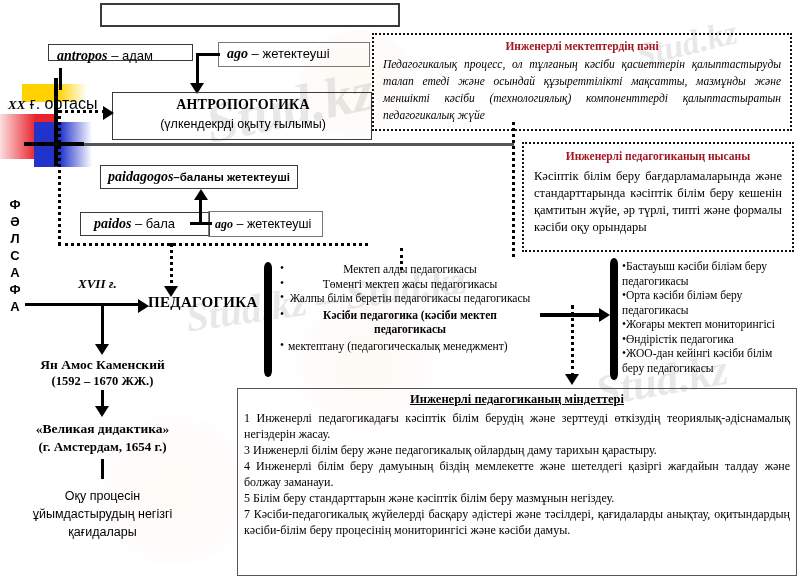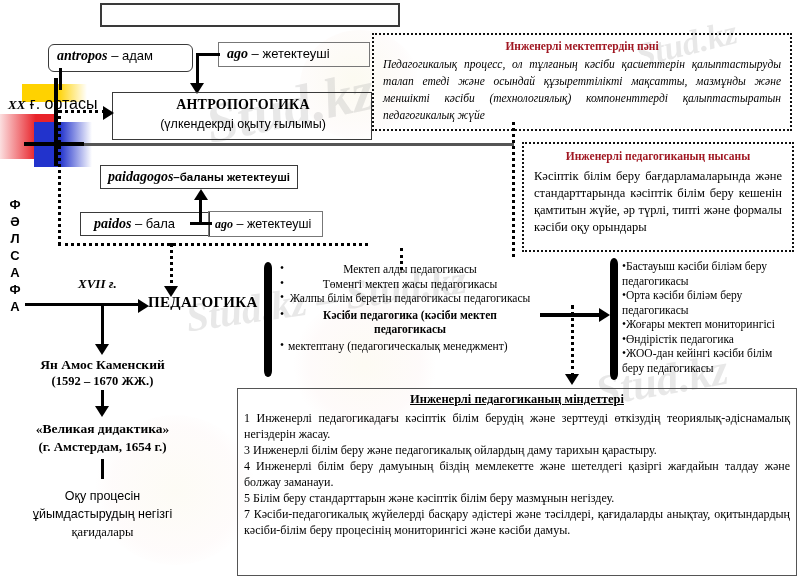--- a/index.html
+++ b/index.html
@@ -60,21 +60,21 @@
 <div class="box" style="left:100px;top:3px;width:300px;height:24px;border-width:2px;"></div>
 
 <div class="wm" style="left:22px;top:84px;width:65px;height:18px;background:linear-gradient(90deg,#ffd200 0%,#ffd200 55%,rgba(255,210,0,0) 100%);"></div>
 <div class="wm" style="left:0px;top:114px;width:55px;height:45px;background:linear-gradient(90deg,rgba(232,35,42,.15) 0%,#e8232a 65%,#e8232a 100%);"></div>
 <div class="wm" style="left:34px;top:122px;width:58px;height:45px;background:linear-gradient(90deg,#2233cc 0%,#2233cc 45%,rgba(34,51,204,0) 100%);"></div>
 
 <div class="ln" style="left:54px;top:78px;width:4px;height:88px;"></div>
 <div class="ln" style="left:24px;top:143px;width:490px;height:3px;background:#555;"></div>
 <div class="ln" style="left:24px;top:142px;width:60px;height:4px;background:#000;"></div>
 
-<div class="box" style="left:48px;top:44px;width:145px;height:28px;border-radius:6px;">
+<div class="box" style="left:48px;top:44px;width:145px;height:17px;">
   <span class="lbl" style="left:8px;top:3px;font-size:14px;">
     <span class="it">antropos</span><span class="sans" style="font-size:13px;"> – адам</span>
   </span>
 </div>
 
 <div class="box" style="left:218px;top:42px;width:152px;height:25px;border-color:#777;">
   <span class="lbl" style="left:8px;top:3px;font-size:14px;">
     <span class="it">ago</span><span class="sans" style="font-size:13px;"> – жетектеуші</span>
   </span>
 </div>
@@ -145,21 +145,21 @@
 <div class="lbl bld" style="left:0;top:374px;width:205px;text-align:center;font-size:12.5px;">(1592 – 1670 ЖЖ.)</div>
 <div class="ln" style="left:101px;top:390px;width:3px;height:18px;"></div>
 <div class="ar-d" style="left:95px;top:406px;"></div>
 
 <div class="lbl bld" style="left:0;top:421px;width:205px;text-align:center;font-size:13.5px;">«Великая дидактика»</div>
 <div class="lbl bld" style="left:0;top:439px;width:205px;text-align:center;font-size:13px;">(г. Амстердам, 1654 г.)</div>
 <div class="ln" style="left:101px;top:459px;width:3px;height:20px;"></div>
 
 <div class="lbl sans" style="left:0;top:489px;width:205px;text-align:center;font-size:12.5px;">Оқу процесін</div>
 <div class="lbl sans" style="left:0;top:507px;width:205px;text-align:center;font-size:12.5px;">ұйымдастырудың негізгі</div>
-<div class="lbl sans" style="left:0;top:525px;width:205px;text-align:center;font-size:12.5px;font-family:Liberation Serif, serif;">қағидалары</div>
+<div class="lbl sans" style="left:0;top:525px;width:205px;text-align:center;font-size:12.5px;">қағидалары</div>
 
 <div class="dotbox" style="left:372px;top:33px;width:420px;height:98px;">
   <div class="hdr-red" style="margin-top:5px;">Инженерлі мектептердің пәні</div>
   <div class="just" style="margin:4px 9px 0 9px;font-size:11.5px;line-height:17px;font-style:italic;">Педагогикалық процесс, ол тұлғаның кәсіби қасиеттерін қалыптастыруды талап етеді және осындай құзыреттілікті мақсатты, мазмұнды және меншікті кәсіби (технологиялық) компоненттерді қалыптастыратын педагогикалық жүйе</div>
 </div>
 
 <div class="dotbox" style="left:522px;top:142px;width:272px;height:110px;">
   <div class="hdr-red" style="margin-top:6px;">Инженерлі педагогиканың нысаны</div>
   <div class="just" style="margin:6px 10px 0 10px;font-size:12.5px;line-height:17px;">Кәсіптік білім беру бағдарламаларында және стандарттарында кәсіптік білім беру кешенін қамтитын жүйе, әр түрлі, типті және формалы кәсіби оқу орындары</div>
 </div>

